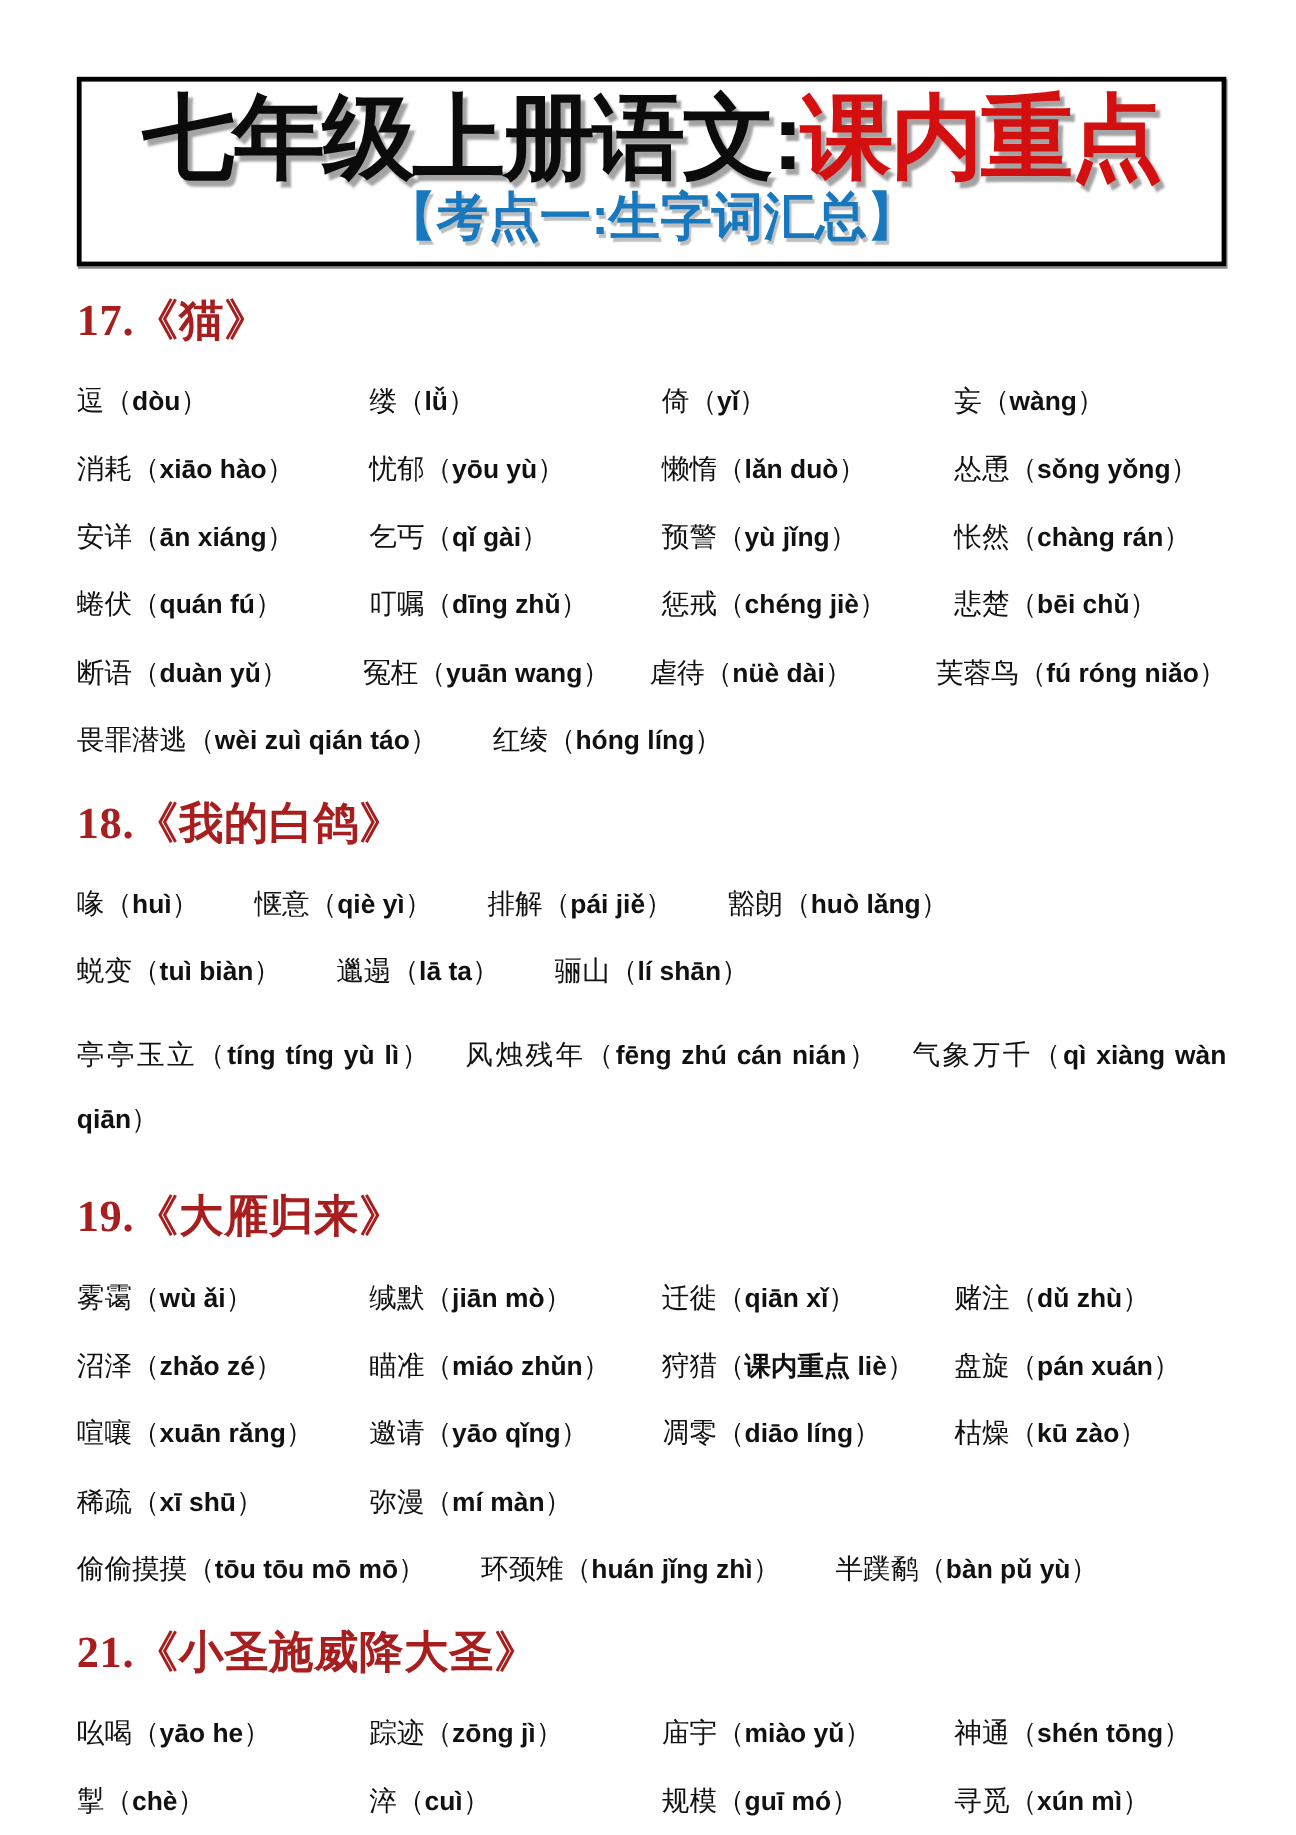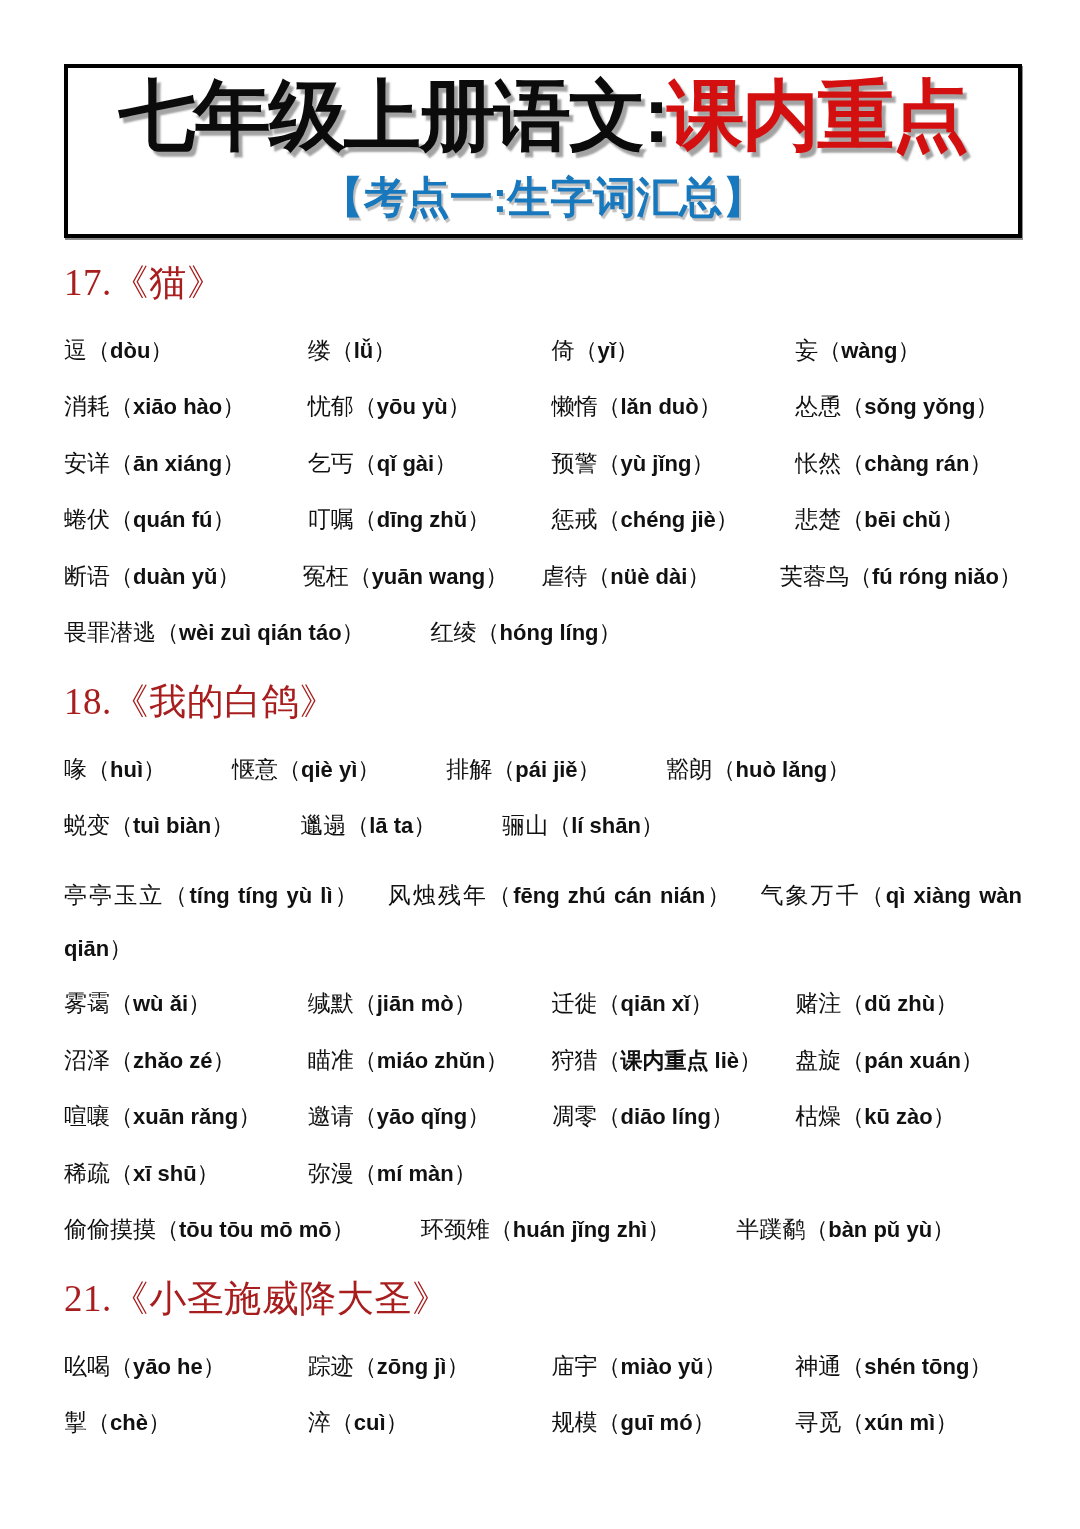--- a/index.html
+++ b/index.html
@@ -32,41 +32,41 @@
     white-space: nowrap;
     text-shadow: 4px 5px 2px rgba(50,50,50,0.45);
   }
   .t-black { color: #0b0b0b; }
   .t-red   { color: var(--title-red); }
   .subtitle {
     font-family: "Liberation Sans", "DejaVu Sans", sans-serif;
     font-weight: 900;
     font-size: 43px;
     line-height: 1.15;
-    margin-top: 18px;
+    margin-top: 2px;
     color: var(--subtitle-blue);
     text-shadow: 2px 3px 1px rgba(70,70,70,0.35);
   }
   
   .sec-heading {
     color: var(--heading-red);
     font-size: 37px;
-    font-weight: 400;
+    font-weight: 700;
     font-family: "Liberation Serif", serif;
     margin: 30px 0 30px;
     letter-spacing: 0.5px;
   }
   section:first-child .sec-heading { margin-top: 20px; }
   .row {
     font-size: 23px;
     line-height: 1.15;
     margin-bottom: 30px;
   }
   .grid4 { display: grid; grid-template-columns: repeat(4, 1fr); gap: 17px; }
-  .flexrow { display: flex; gap: 66px; }
+  .flexrow { display: flex; gap: 46px; }
   .entry { white-space: nowrap; }
   .wraprow {
     display: block;
     text-align: justify;
     line-height: 53px;
     margin-bottom: 16px;
   }
   .wraprow .entry { white-space: normal; margin-right: 28px; }
   .w, .pa { font-family: "Liberation Serif", serif; font-weight: 400; }
   .p {
@@ -130,20 +130,21 @@
           <span class="entry"><span class="w">豁朗</span><span class="pa">（</span><span class="p">huò lǎng</span><span class="pa">）</span></span>
         </div>
         <div class="row flexrow">
           <span class="entry"><span class="w">蜕变</span><span class="pa">（</span><span class="p">tuì biàn</span><span class="pa">）</span></span>
           <span class="entry"><span class="w">邋遢</span><span class="pa">（</span><span class="p">lā ta</span><span class="pa">）</span></span>
           <span class="entry"><span class="w">骊山</span><span class="pa">（</span><span class="p">lí shān</span><span class="pa">）</span></span>
         </div>
         <div class="row wraprow"><span class="entry"><span class="w">亭亭玉立</span><span class="pa">（</span><span class="p">tíng tíng yù lì</span><span class="pa">）</span></span><span class="entry"><span class="w">风烛残年</span><span class="pa">（</span><span class="p">fēng zhú cán nián</span><span class="pa">）</span></span><span class="entry"><span class="w">气象万千</span><span class="pa">（</span><span class="p">qì xiàng wàn qiān</span><span class="pa">）</span></span></div>
       </section>
       <section class="section">
+        <h2 class="sec-heading">19.《大雁归来》</h2>
         <div class="row grid4">
           <span class="entry"><span class="w">雾霭</span><span class="pa">（</span><span class="p">wù ǎi</span><span class="pa">）</span></span>
           <span class="entry"><span class="w">缄默</span><span class="pa">（</span><span class="p">jiān mò</span><span class="pa">）</span></span>
           <span class="entry"><span class="w">迁徙</span><span class="pa">（</span><span class="p">qiān xǐ</span><span class="pa">）</span></span>
           <span class="entry"><span class="w">赌注</span><span class="pa">（</span><span class="p">dǔ zhù</span><span class="pa">）</span></span>
         </div>
         <div class="row grid4">
           <span class="entry"><span class="w">沼泽</span><span class="pa">（</span><span class="p">zhǎo zé</span><span class="pa">）</span></span>
           <span class="entry"><span class="w">瞄准</span><span class="pa">（</span><span class="p">miáo zhǔn</span><span class="pa">）</span></span>
           <span class="entry"><span class="w">狩猎</span><span class="pa">（</span><span class="p">课内重点 liè</span><span class="pa">）</span></span>

